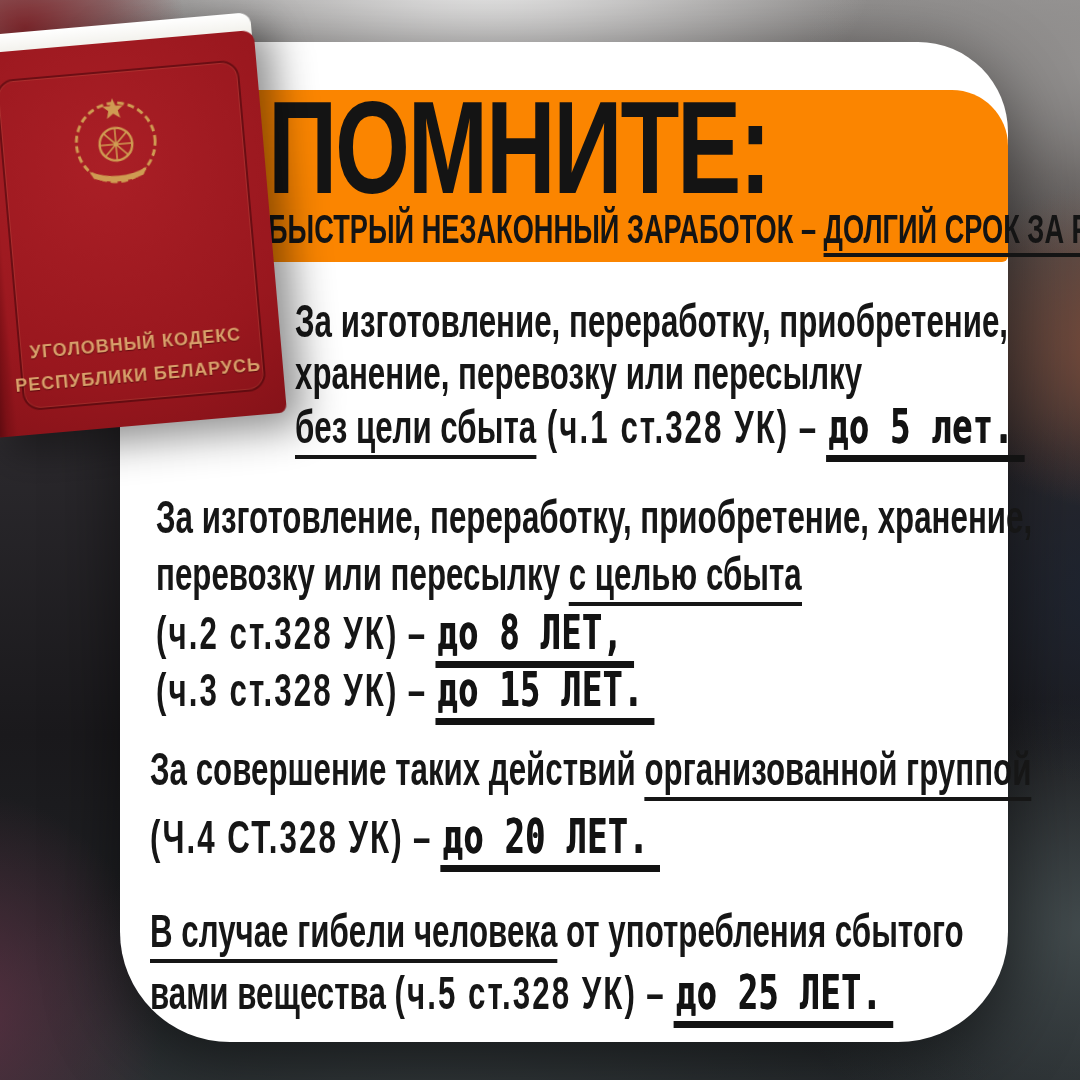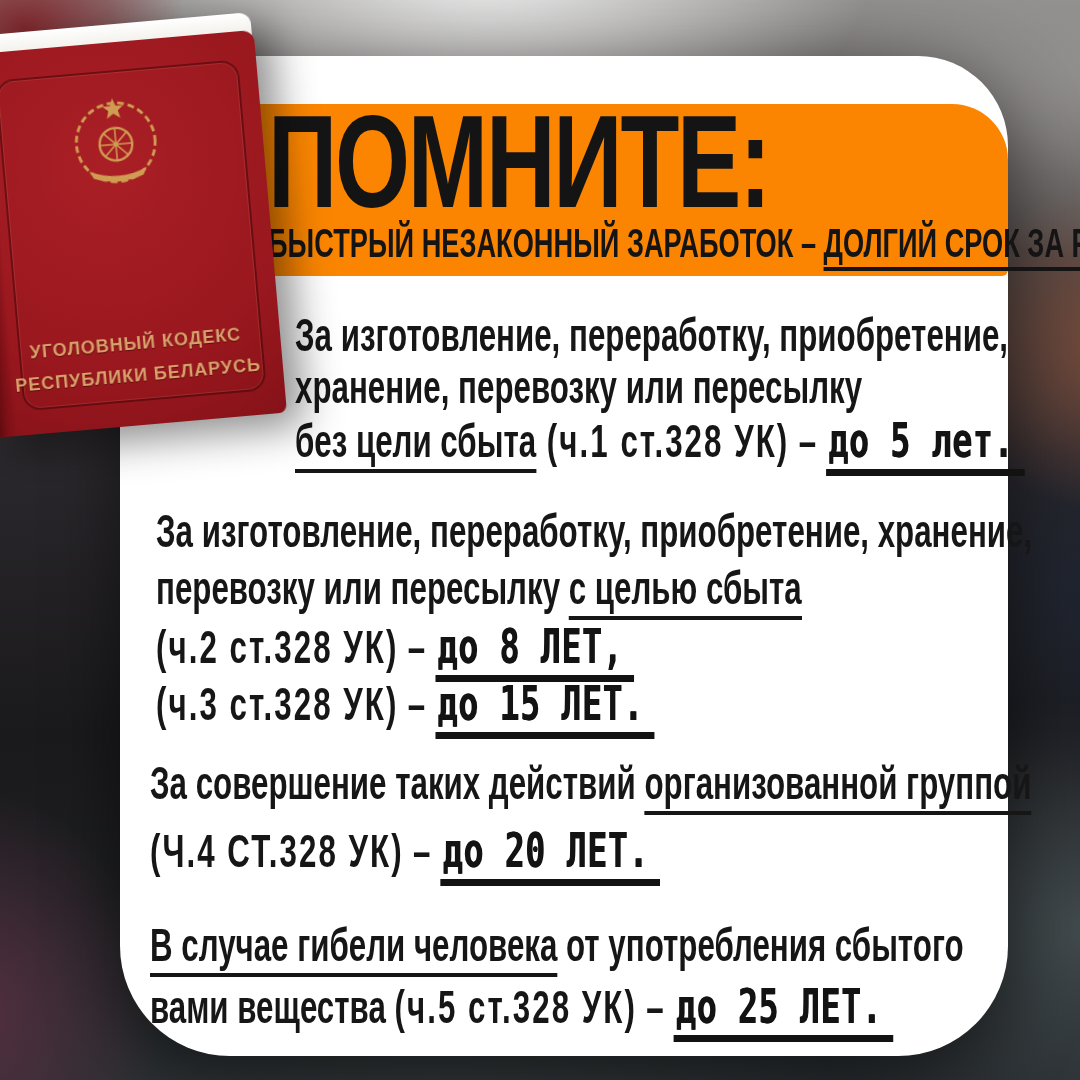--- a/index.html
+++ b/index.html
@@ -14,21 +14,21 @@
       radial-gradient(ellipse 270px 230px at 104% 32%, rgba(125,76,58,.95), rgba(125,76,58,0) 72%),
       radial-gradient(ellipse 300px 260px at 104% 55%, rgba(30,37,50,.9), rgba(30,37,50,0) 75%),
       radial-gradient(ellipse 430px 310px at 101% 86%, rgba(72,82,84,.85), rgba(72,82,84,0) 75%),
       radial-gradient(ellipse 270px 310px at -3% 94%, rgba(90,48,66,.9), rgba(90,48,66,0) 72%),
       radial-gradient(ellipse 720px 380px at 40% 106%, rgba(54,61,63,.9), rgba(54,61,63,0) 80%),
       linear-gradient(180deg,#908e8d 0%, #5a5553 16%, #2a282c 42%, #1a191c 68%, #24282b 100%);
   }
 
   
   .card{
-    position:absolute;left:120px;top:56px;width:888px;height:1000px;
+    position:absolute;left:120px;top:42px;width:888px;height:1000px;
     background:#ffffff;border-radius:60px 90px 110px 110px;
     box-shadow:0 20px 70px rgba(0,0,0,.5);
     z-index:1;
     text-decoration:underline;
   }
 
   
   .band{
     position:absolute;left:0;top:48px;width:100%;height:172px;
     background:#fb8500;border-radius:0 56px 6px 0;

